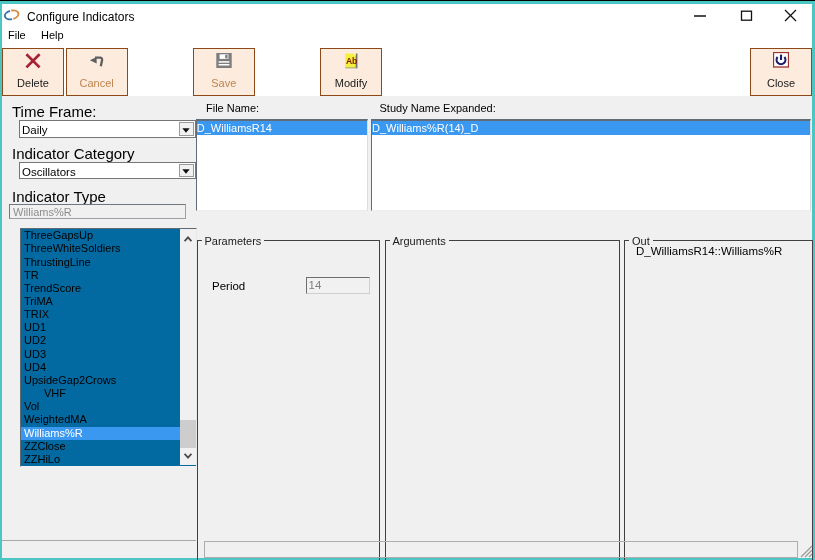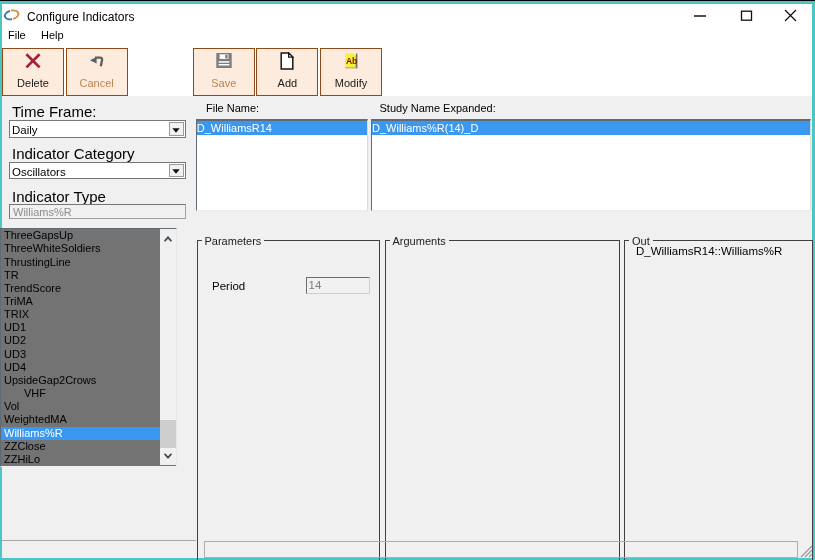--- a/index.html
+++ b/index.html
@@ -14,28 +14,28 @@
   #toolbar  { left:2px; top:47px; width:810px; height:49px; background:#ffffff; }
   #apptitle { left:27px; top:10px; font-size:12px; color:#000; }
   .menuitem { top:29px; font-size:11px; color:#000; }
   
   .tbtn { top:47.5px; width:62px; height:48px; background:#fdecdd; border:1.5px solid #8d4a18; }
   .tbtn .lab { position:absolute; left:0; right:0; top:28.5px; text-align:center; font-size:11px; color:#1a1a1a; }
   .tbtn .dis { color:#bf8350; }
   .ticon { position:absolute; left:50%; transform:translateX(-50%); top:3px; }
   
   .llabel { left:12px; font-size:15px; color:#000; }
-  .combo { left:9px; width:177px; height:17.5px; background:#fff; border:1px solid #767676; }
+  .combo { left:19px; width:177px; height:17.5px; background:#fff; border:1px solid #767676; }
   .combo .txt { position:absolute; left:2px; top:3px; font-size:11.5px; color:#000; }
   .combo .btn { position:absolute; right:1.5px; top:1px; bottom:1px; width:15px; background:#f1f1f1; border:1px solid #9a9a9a; }
   
   #indtype { left:9px; top:203.5px; width:177px; height:15px; background:#f0f0f0; border:1px solid #9aa0a5; border-top:1.5px solid #70787e; border-left:1.2px solid #70787e; }
   #indtype span { position:absolute; left:3px; top:1.2px; font-size:11px; color:#8e8e8e; }
   
-  #listbox { left:0; top:228.3px; width:177px; height:238.7px; background:#737373; border-style:solid; border-width:1.5px 1.2px 1.7px 1.2px; border-color:#5f6a73 #e8e8e8 #f2f2f2 #5f6a73; overflow:hidden;padding-left:32px; }
+  #listbox { left:20px; top:228.3px; width:177px; height:238.7px; background:#0369a1; border-style:solid; border-width:1.5px 1.2px 1.7px 1.2px; border-color:#5f6a73 #e8e8e8 #f2f2f2 #5f6a73; overflow:hidden;padding-left:32px; }
   #listbox .item { position:absolute; left:3px; font-size:11px; color:#000; white-space:nowrap; }
   #lbsel { position:absolute; left:0px; width:159px; background:#3b98f1; }
   
   #sbar { position:absolute; right:0; top:0; width:16px; height:235.5px; background:#f0f0f0; }
   #sthumb { position:absolute; left:0; width:16px; background:#cdcdcd; }
   
   .slabel { top:102px; font-size:11px; color:#000; }
   .slist { top:119.3px; height:92px; background:#fff; border-style:solid; border-width:2px 1px 1.5px 1.5px; border-color:#626c76 #dcdcdc #ededed #626c76; }
   .selrow { position:absolute; left:0; right:0; top:0; height:13.5px; background:#3b98f1; color:#fff; font-size:11px; padding-left:0px; line-height:14px; }
   
@@ -90,36 +90,37 @@
   <div class="abs tbtn" style="left:192.8px;">
     <svg class="ticon" width="18" height="17" viewBox="0 0 18 17">
       <rect x="1.3" y="1" width="15.4" height="15" fill="#7d7d7d"></rect>
       <rect x="4.6" y="2.3" width="8.8" height="4.6" fill="#ffffff"></rect>
       <rect x="10.2" y="2.8" width="2.4" height="3.6" fill="#7d7d7d"></rect>
       <rect x="3.6" y="9.2" width="10.8" height="1.5" fill="#ffffff"></rect>
       <rect x="3.6" y="12" width="10.8" height="1.5" fill="#ffffff"></rect>
     </svg>
     <div class="lab dis">Save</div>
   </div>
-  <div class="abs tbtn" style="left:256.4px;">
-    <svg class="ticon" width="18" height="18" viewBox="0 0 18 18">
-      <path d="M3.2,0.9 L10.6,0.9 L14.8,5.1 L14.8,17 L3.2,17 Z" fill="#fff" stroke="#161616" stroke-width="1.5"></path>
-      <path d="M10.6,0.9 L10.6,5.1 L14.8,5.1 Z" fill="#fff" stroke="#161616" stroke-width="1.2"></path>
-    </svg>
-    <div class="lab">Add</div>
-  </div>
   <div class="abs tbtn" style="left:320px;">
     <svg class="ticon" width="18" height="17" viewBox="0 0 18 17">
       <rect x="3.2" y="1.6" width="12.2" height="14.6" fill="#f6ef3c"></rect>
       <rect x="13.7" y="1.6" width="1.7" height="14.6" fill="#6f6f6f"></rect>
       <polygon points="11.6,1.6 13.7,1.6 13.7,4.2" fill="#fdf6ee"></polygon>
       <rect x="3.2" y="15.4" width="12.2" height="0.9" fill="#9a9a9a"></rect>
       <text x="3.9" y="11.5" font-family="Liberation Sans" font-size="8.6" font-weight="bold" fill="#7e1508">Ab</text>
     </svg>
     <div class="lab">Modify</div>
+  </div>
+  <div class="abs tbtn" style="left:750px;">
+    <svg class="ticon" width="16" height="16" viewBox="0 0 16 16">
+      <rect x="0.5" y="0.5" width="15" height="14.5" fill="#fff" stroke="#9e332d" stroke-width="1.3"></rect>
+      <path d="M4.6,5 A4.4,4.4 0 1 0 11.4,5" fill="none" stroke="#1b1b6b" stroke-width="2.1"></path>
+      <line x1="8" y1="2.6" x2="8" y2="8" stroke="#1b1b6b" stroke-width="2.1"></line>
+    </svg>
+    <div class="lab">Close</div>
   </div>
 
   <div class="abs llabel" style="top:103.2px;">Time Frame:</div>
   <div class="abs combo" style="top:120px;">
     <span class="txt">Daily</span>
     <div class="btn">
         <svg style="position:absolute;left:2.5px;top:4.5px" width="8" height="5" viewBox="0 0 8 5">
           <path d="M0.3,0.3 L7.7,0.3 L4,4.7 Z" fill="#111"></path>
         </svg>
       </div>

